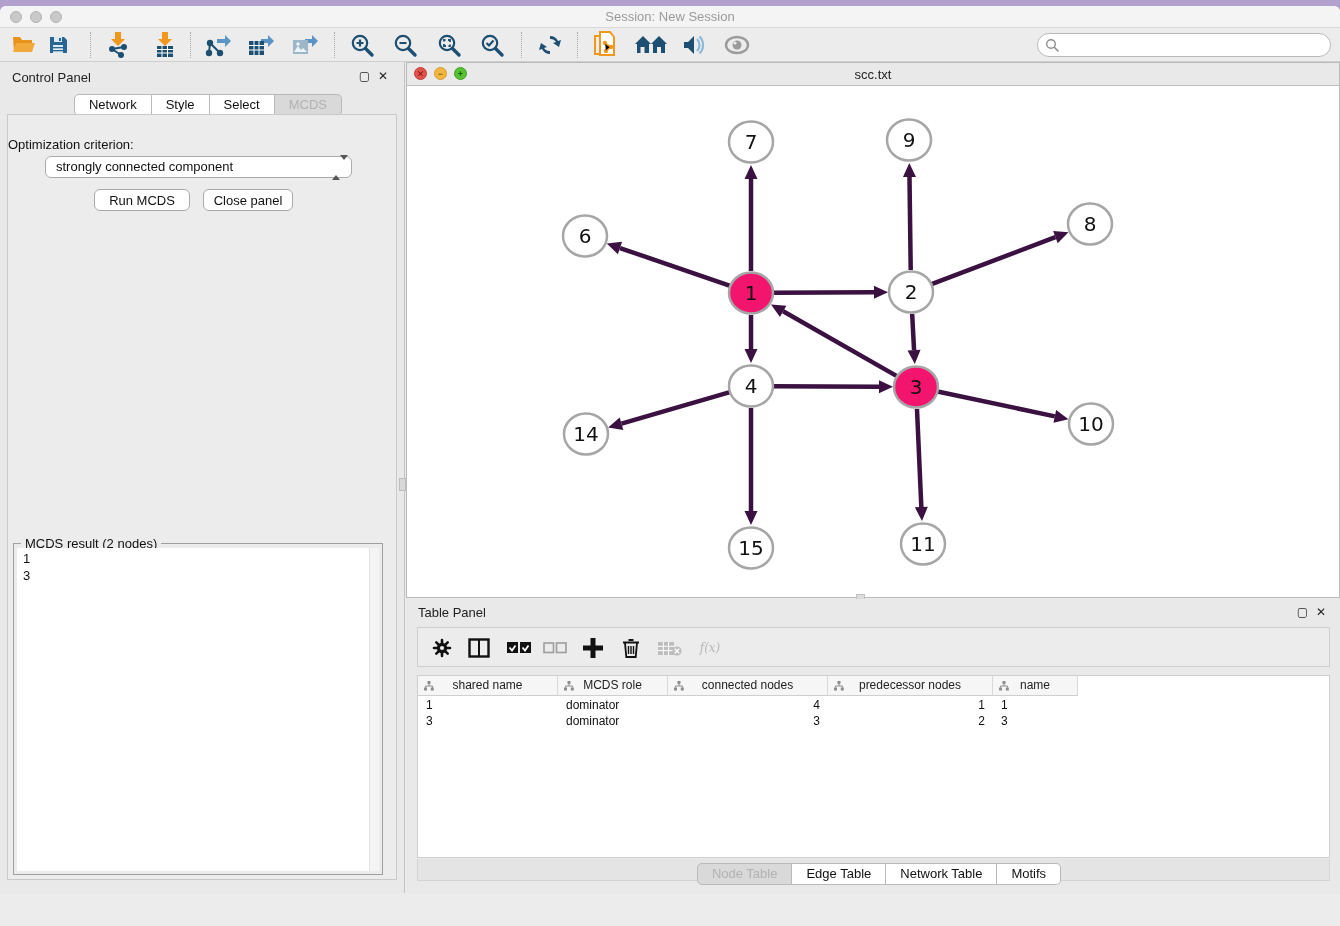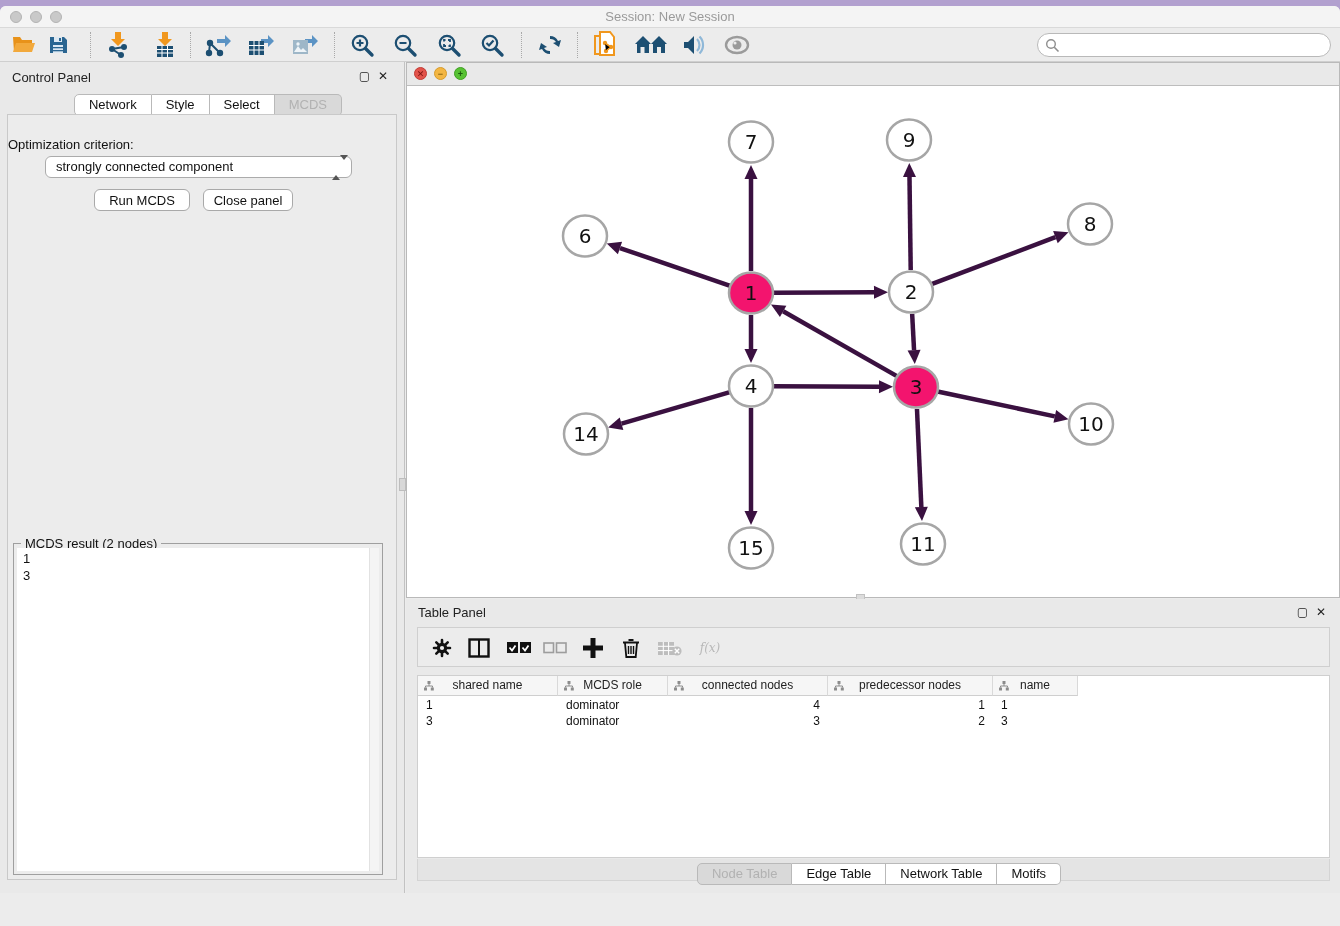--- a/index.html
+++ b/index.html
@@ -300,20 +300,21 @@
         </div>
       </div>
     </div>
     <div id="cp-divider-handle"></div>
 
     <div id="net-window">
       <div id="net-titlebar">
         <div class="nt-light" style="left:7px;background:#e2534b;border:1px solid #c23b34;color:#7e1512">✕</div>
         <div class="nt-light" style="left:27px;background:#f3b643;border:1px solid #d79b2b;color:#8a6511">−</div>
         <div class="nt-light" style="left:47px;background:#58c234;border:1px solid #3fa021;color:#1c5c10">+</div>
+        <div id="net-title">scc.txt</div>
       </div>
       <svg id="graph-svg" width="932" height="511" viewBox="0 0 932 511">
           <line x1="344" y1="185" x2="344" y2="93" stroke="#3a1140" stroke-width="4.5"></line>
           <polygon points="344,79 350.5,93 337.5,93" fill="#3a1140"></polygon>
           <line x1="323.1924875913935" y1="199.85525176330984" x2="212.9944526872018" y2="162.01616748897894" stroke="#3a1140" stroke-width="4.5"></line>
           <polygon points="199.7533084271795,157.4695095201761 215.10540102986027,155.8684933682543 210.88350434454333,168.16384160970358" fill="#3a1140"></polygon>
           <line x1="365.9995703250881" y1="206.8625026854682" x2="467.0007226350791" y2="206.23124548353076" stroke="#3a1140" stroke-width="4.5"></line>
           <polygon points="481.00044920558975,206.14374719246507 467.04134684164535,212.73111853412496 466.9600984285129,199.73137243293655" fill="#3a1140"></polygon>
           <line x1="344" y1="229" x2="344" y2="263" stroke="#3a1140" stroke-width="4.5"></line>
           <polygon points="344,277 337.5,263 350.5,263" fill="#3a1140"></polygon>

